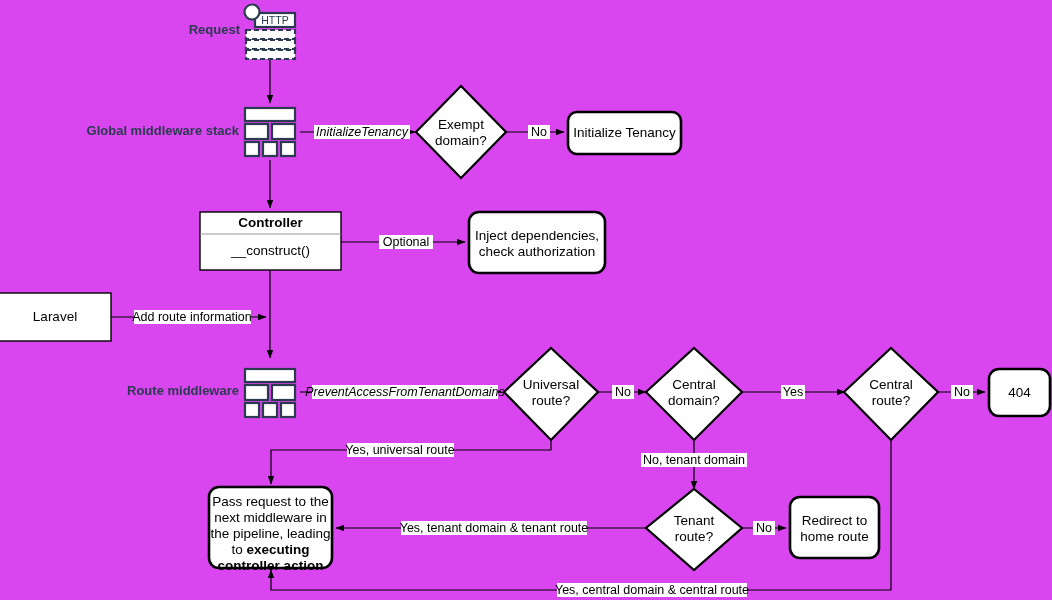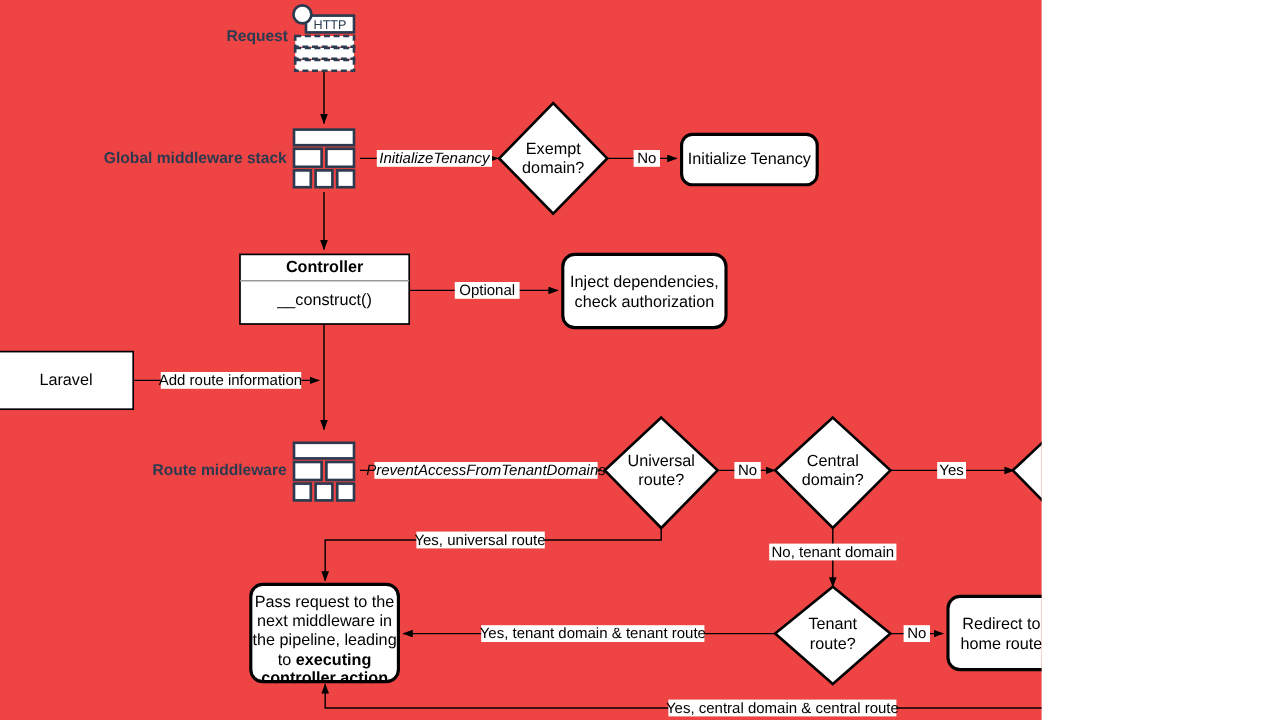--- a/index.html
+++ b/index.html
@@ -2,23 +2,23 @@
 <html><head>
 <meta charset="utf-8">
 <style>
   html, body {
     margin: 0;
     padding: 0;
     background: #ffffff;
   }
   #canvas {
     position: relative;
-    width: 868px;
+    width: 1052px;
     height: 600px;
-    background: #ef4444;
+    background: #d946ef;
     font-family: "Liberation Sans", sans-serif;
     overflow: hidden;
   }
   svg.diagram {
     position: absolute;
     left: 0;
     top: 0;
     width: 1052px;
     height: 600px;
   }

